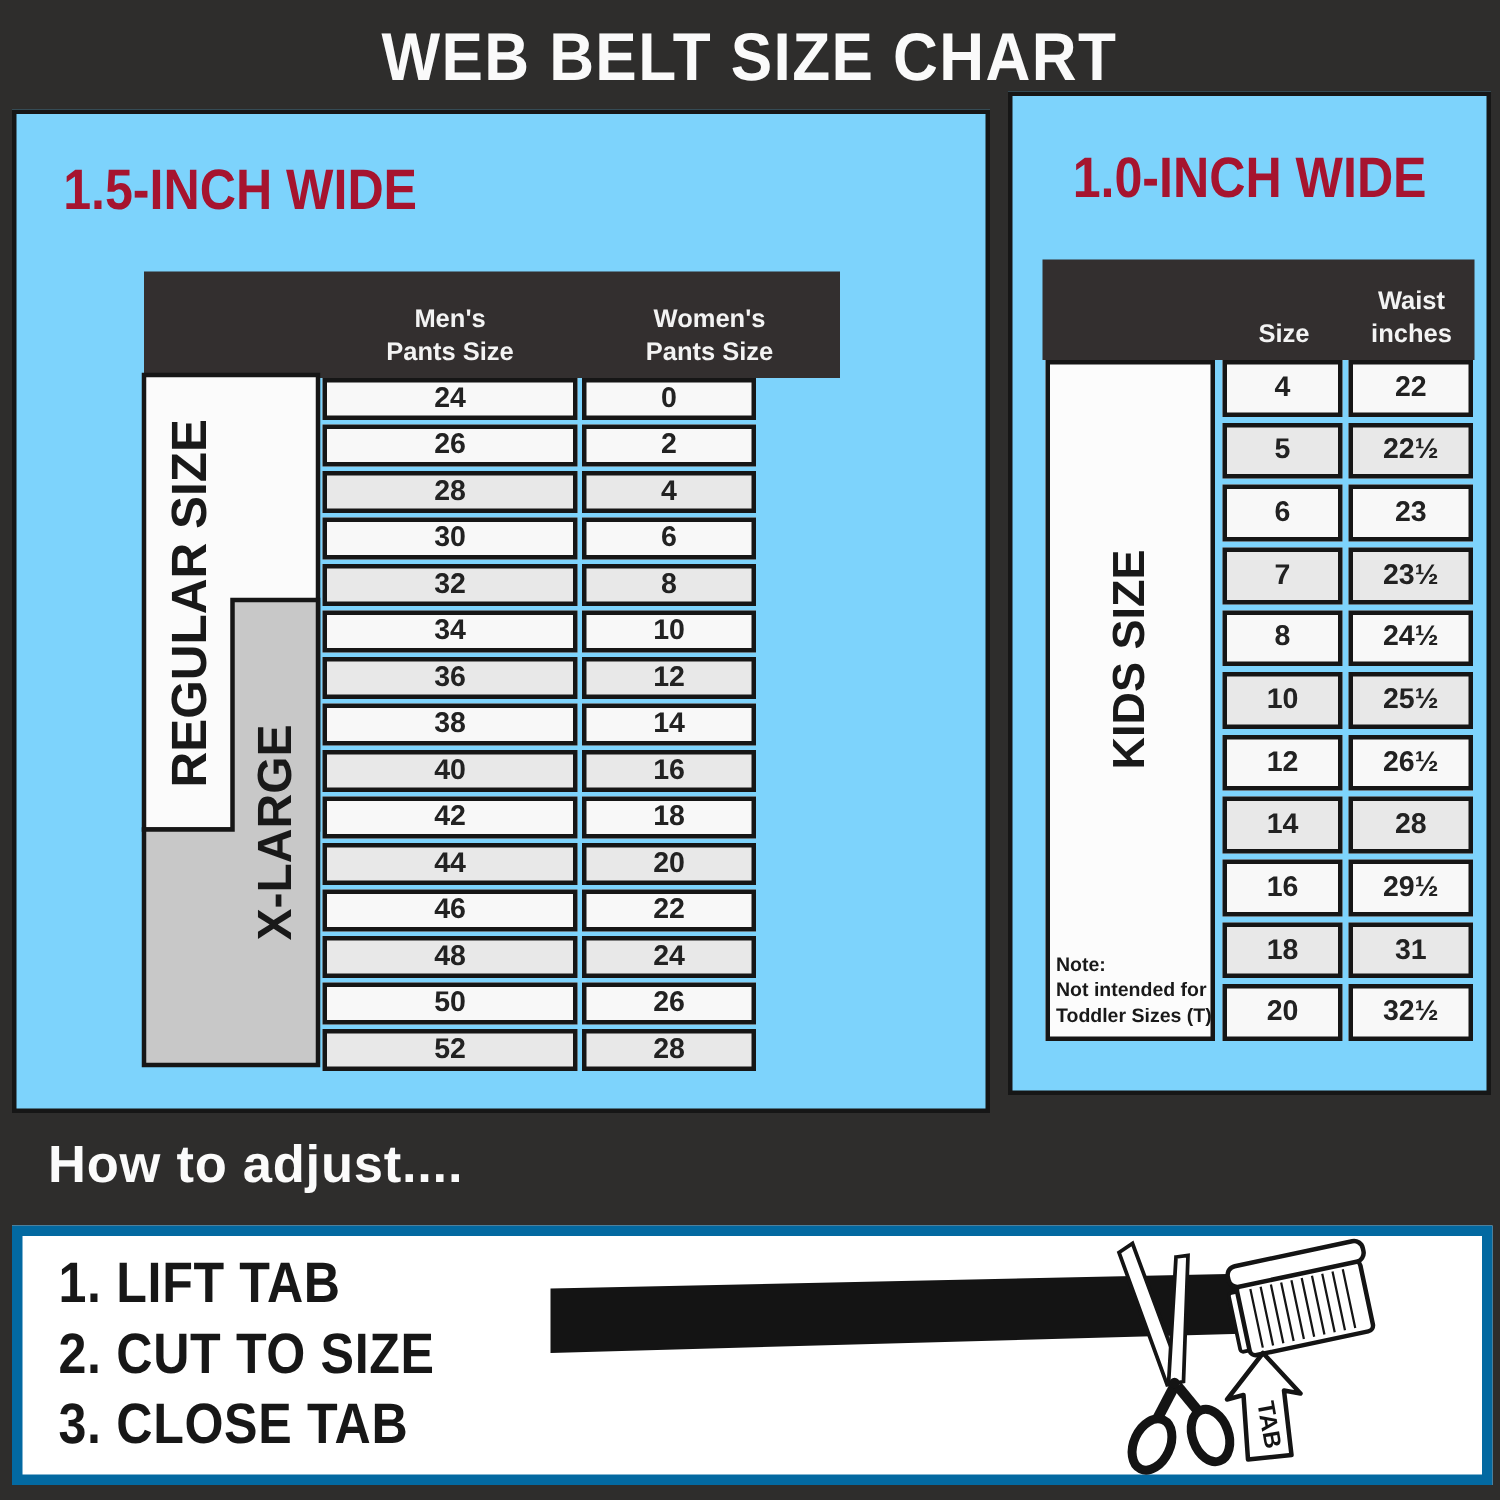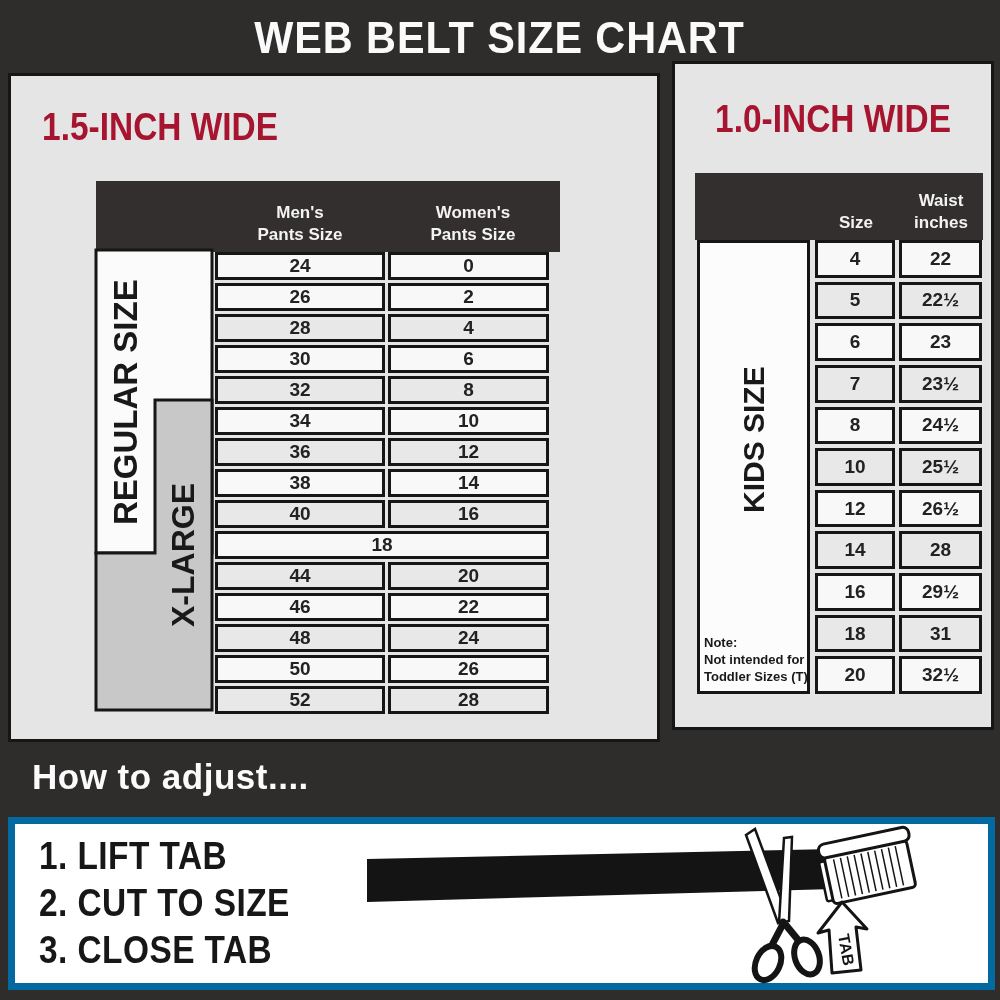--- a/index.html
+++ b/index.html
@@ -2,31 +2,31 @@
 <html><head>
 <meta charset="utf-8">
 <style>
   html,body{margin:0;padding:0;background:#2e2d2c;}
   .canvas{position:relative;width:1000px;height:1000px;background:#2e2d2c;overflow:hidden;
           font-family:"Liberation Sans","DejaVu Sans",sans-serif;color:#161616;}
   
   .title{position:absolute;left:0;top:8px;width:1000px;height:60px;display:flex;align-items:center;justify-content:center;}
   .title span{display:inline-block;font-size:45px;font-weight:bold;color:#fafafa;letter-spacing:1px;transform:scaleX(.92);white-space:nowrap;}
   
-  .panel{position:absolute;background:#e5e5e5;border:3px solid #161616;box-sizing:border-box;}
+  .panel{position:absolute;background:#7dd3fc;border:3px solid #161616;box-sizing:border-box;}
   .left-panel{left:8px;top:73px;width:652px;height:669px;}
   .right-panel{left:672px;top:61px;width:322px;height:669px;}
   .red-heading{position:absolute;text-align:center;color:#a6142f;font-weight:bold;font-size:38px;white-space:nowrap;}
   .red-heading span{display:inline-block;transform:scaleX(.88);}
   
   .thead{position:absolute;background:#332f2f;}
   .hcol{position:absolute;color:#f3f3f3;font-size:17px;font-weight:bold;text-align:center;line-height:1.3;white-space:pre-line;}
   
   .rows{position:absolute;display:flex;flex-direction:column;}
-  .left-rows{left:204px;top:176px;width:334px;height:458px;gap:3px;}
+  .left-rows{left:204px;top:176px;width:289px;height:458px;gap:3px;}
   .right-rows{left:140px;top:176px;width:167px;height:454px;gap:4px;}
   .trow{display:flex;flex:1;gap:3px;}
   .right-rows .trow{gap:4px;}
   .tcell{background:#f8f8f8;border:3px solid #161616;box-sizing:border-box;display:flex;align-items:center;justify-content:center;
          font-size:19px;font-weight:bold;color:#222;}
   .left-rows .tcell.c1{width:170px;}
   .left-rows .tcell.c2{flex:1;}
   .right-rows .tcell.c1{width:80px;}
   .right-rows .tcell.c2{flex:1;}
   .left-rows .trow:nth-child(2n+3) .tcell{background:#e8e8e8;}
@@ -107,20 +107,21 @@
         </div>
         <div class="trow">
           <div class="tcell c1">38</div>
           <div class="tcell c2">14</div>
         </div>
         <div class="trow">
           <div class="tcell c1">40</div>
           <div class="tcell c2">16</div>
         </div>
         <div class="trow">
+          <div class="tcell c1">42</div>
           <div class="tcell c2">18</div>
         </div>
         <div class="trow">
           <div class="tcell c1">44</div>
           <div class="tcell c2">20</div>
         </div>
         <div class="trow">
           <div class="tcell c1">46</div>
           <div class="tcell c2">22</div>
         </div>

